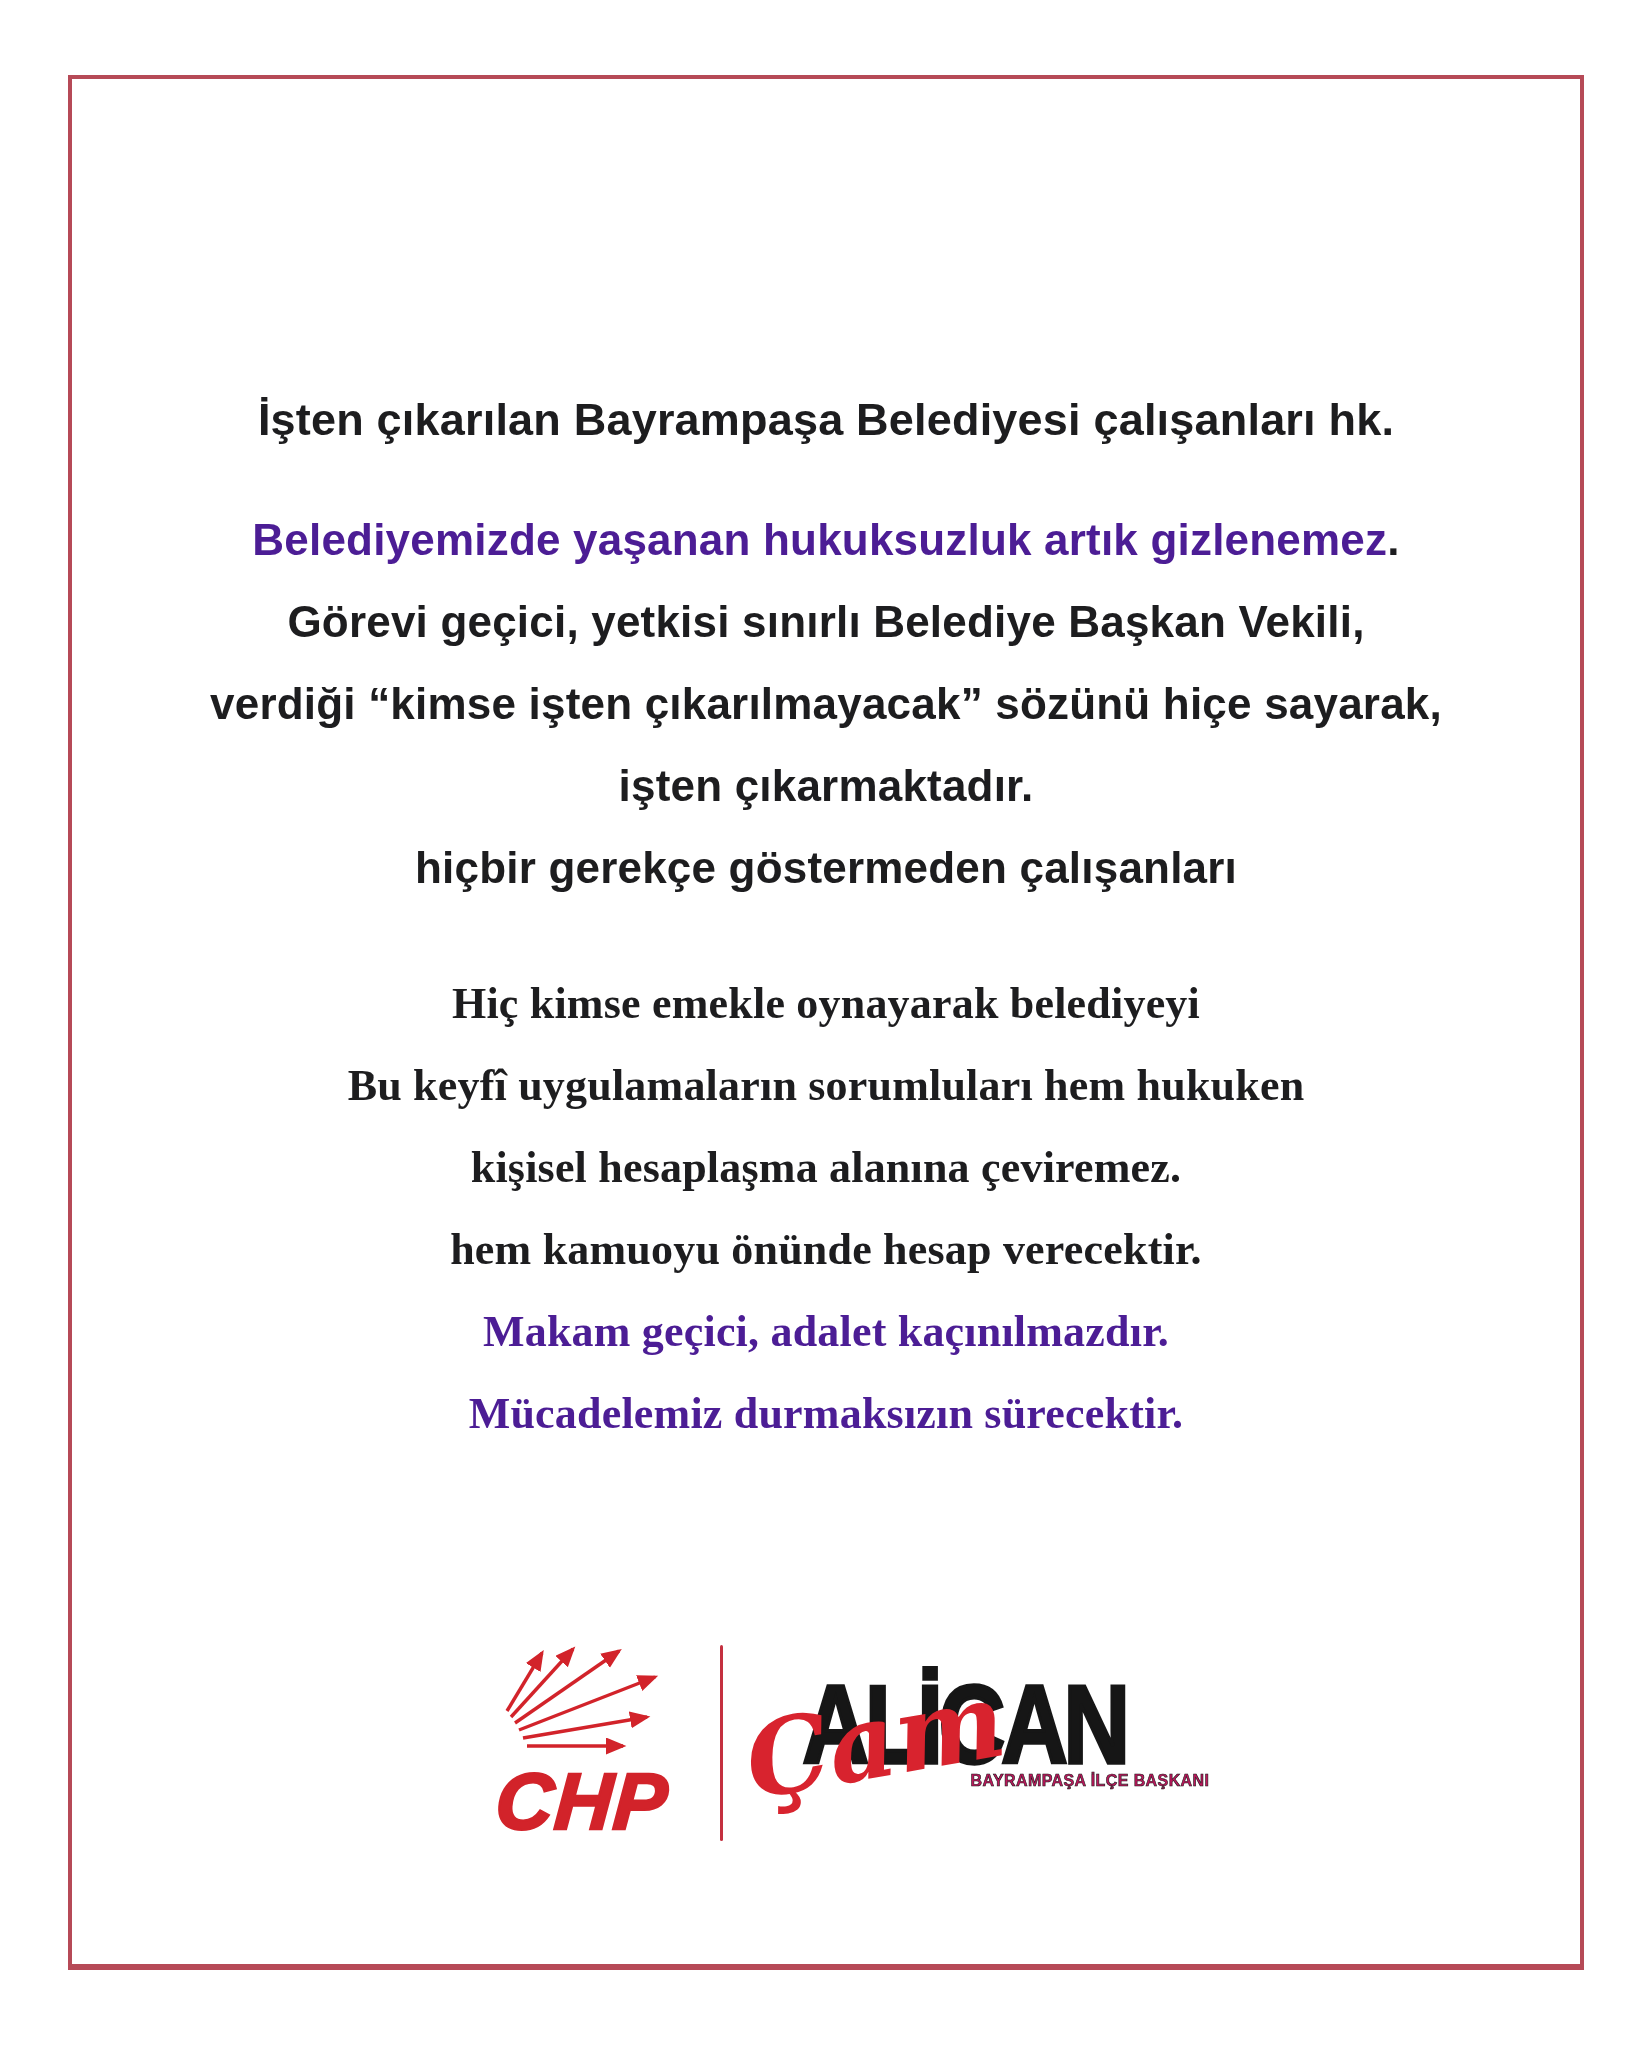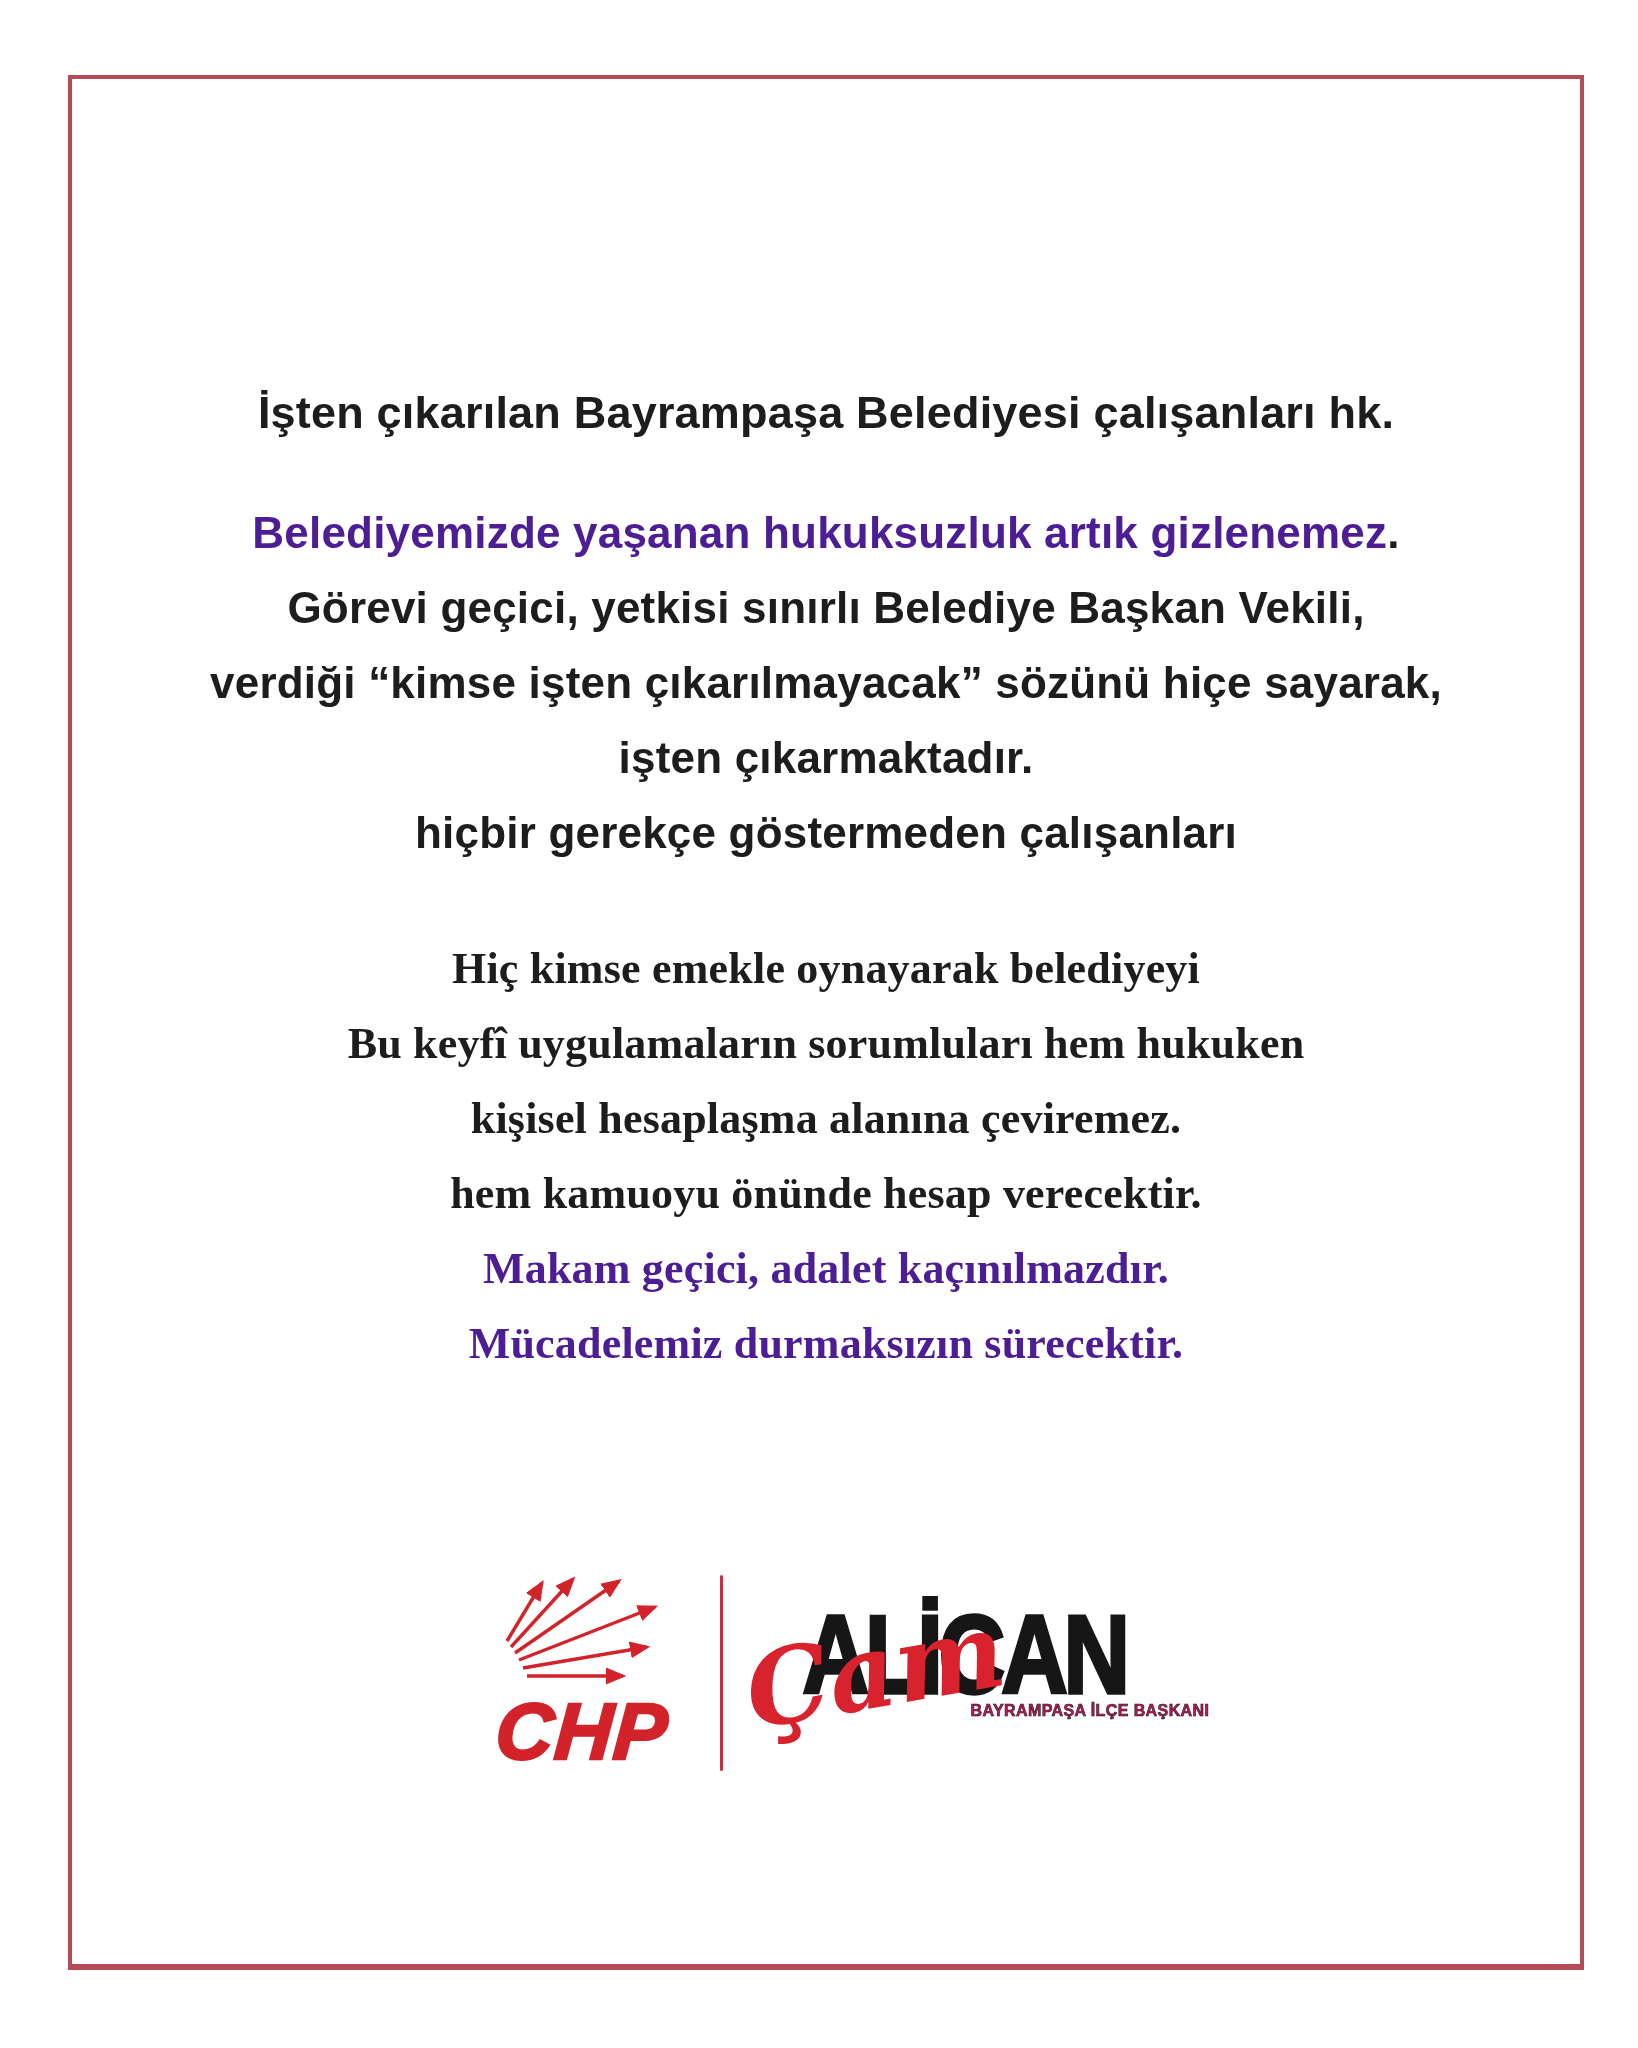--- a/index.html
+++ b/index.html
@@ -15,21 +15,21 @@
     left:68px;top:75px;right:54px;bottom:78px;
     border:4px solid #b64a57;
     border-bottom-width:6px;
     box-sizing:border-box;
   }
   .content{
     text-align:center;
     padding-top:292px;
   }
   .title,.line{
-    margin:9px;
+    margin:16px;
     font-size:44px;
     line-height:66px;
     font-weight:700;
     color:#1d1d1f;
     letter-spacing:0.2px;
     white-space:nowrap;
   }
   .title{margin-bottom:54px;font-size:45px;}
   .stanza-2{margin-top:70px;font-family:Liberation Serif, serif;}
   .red-text{color:#4c1d95;}

